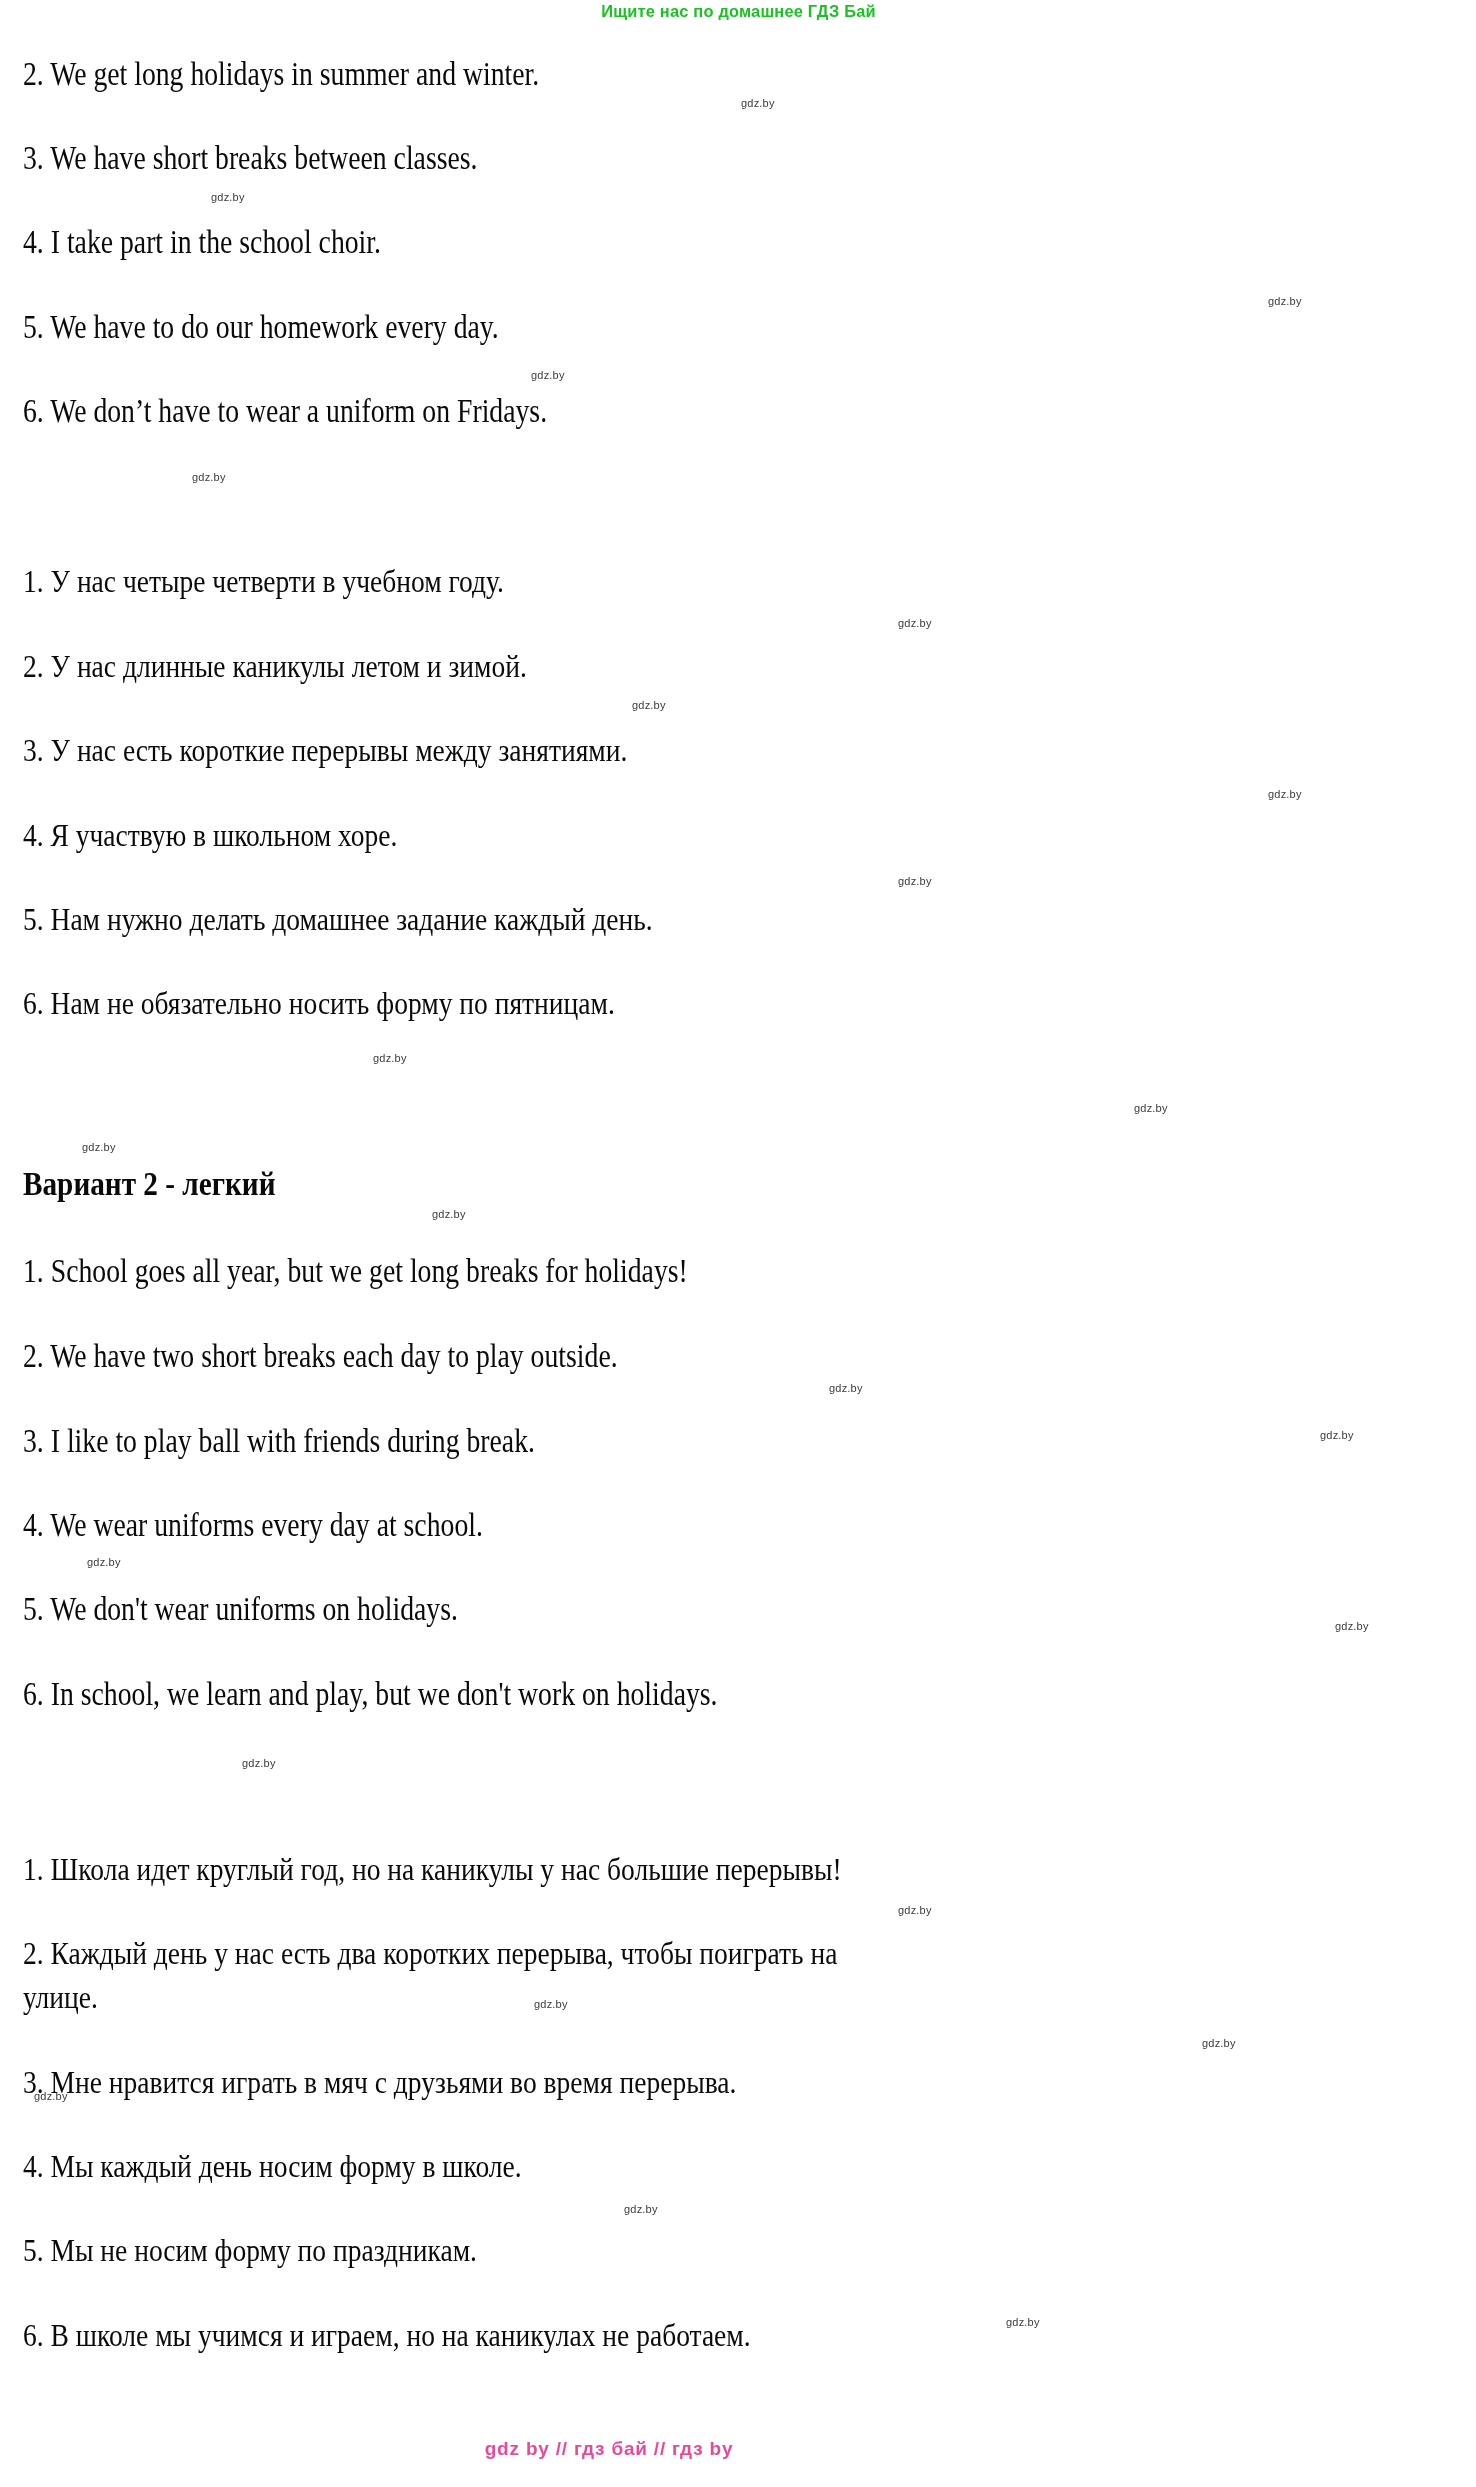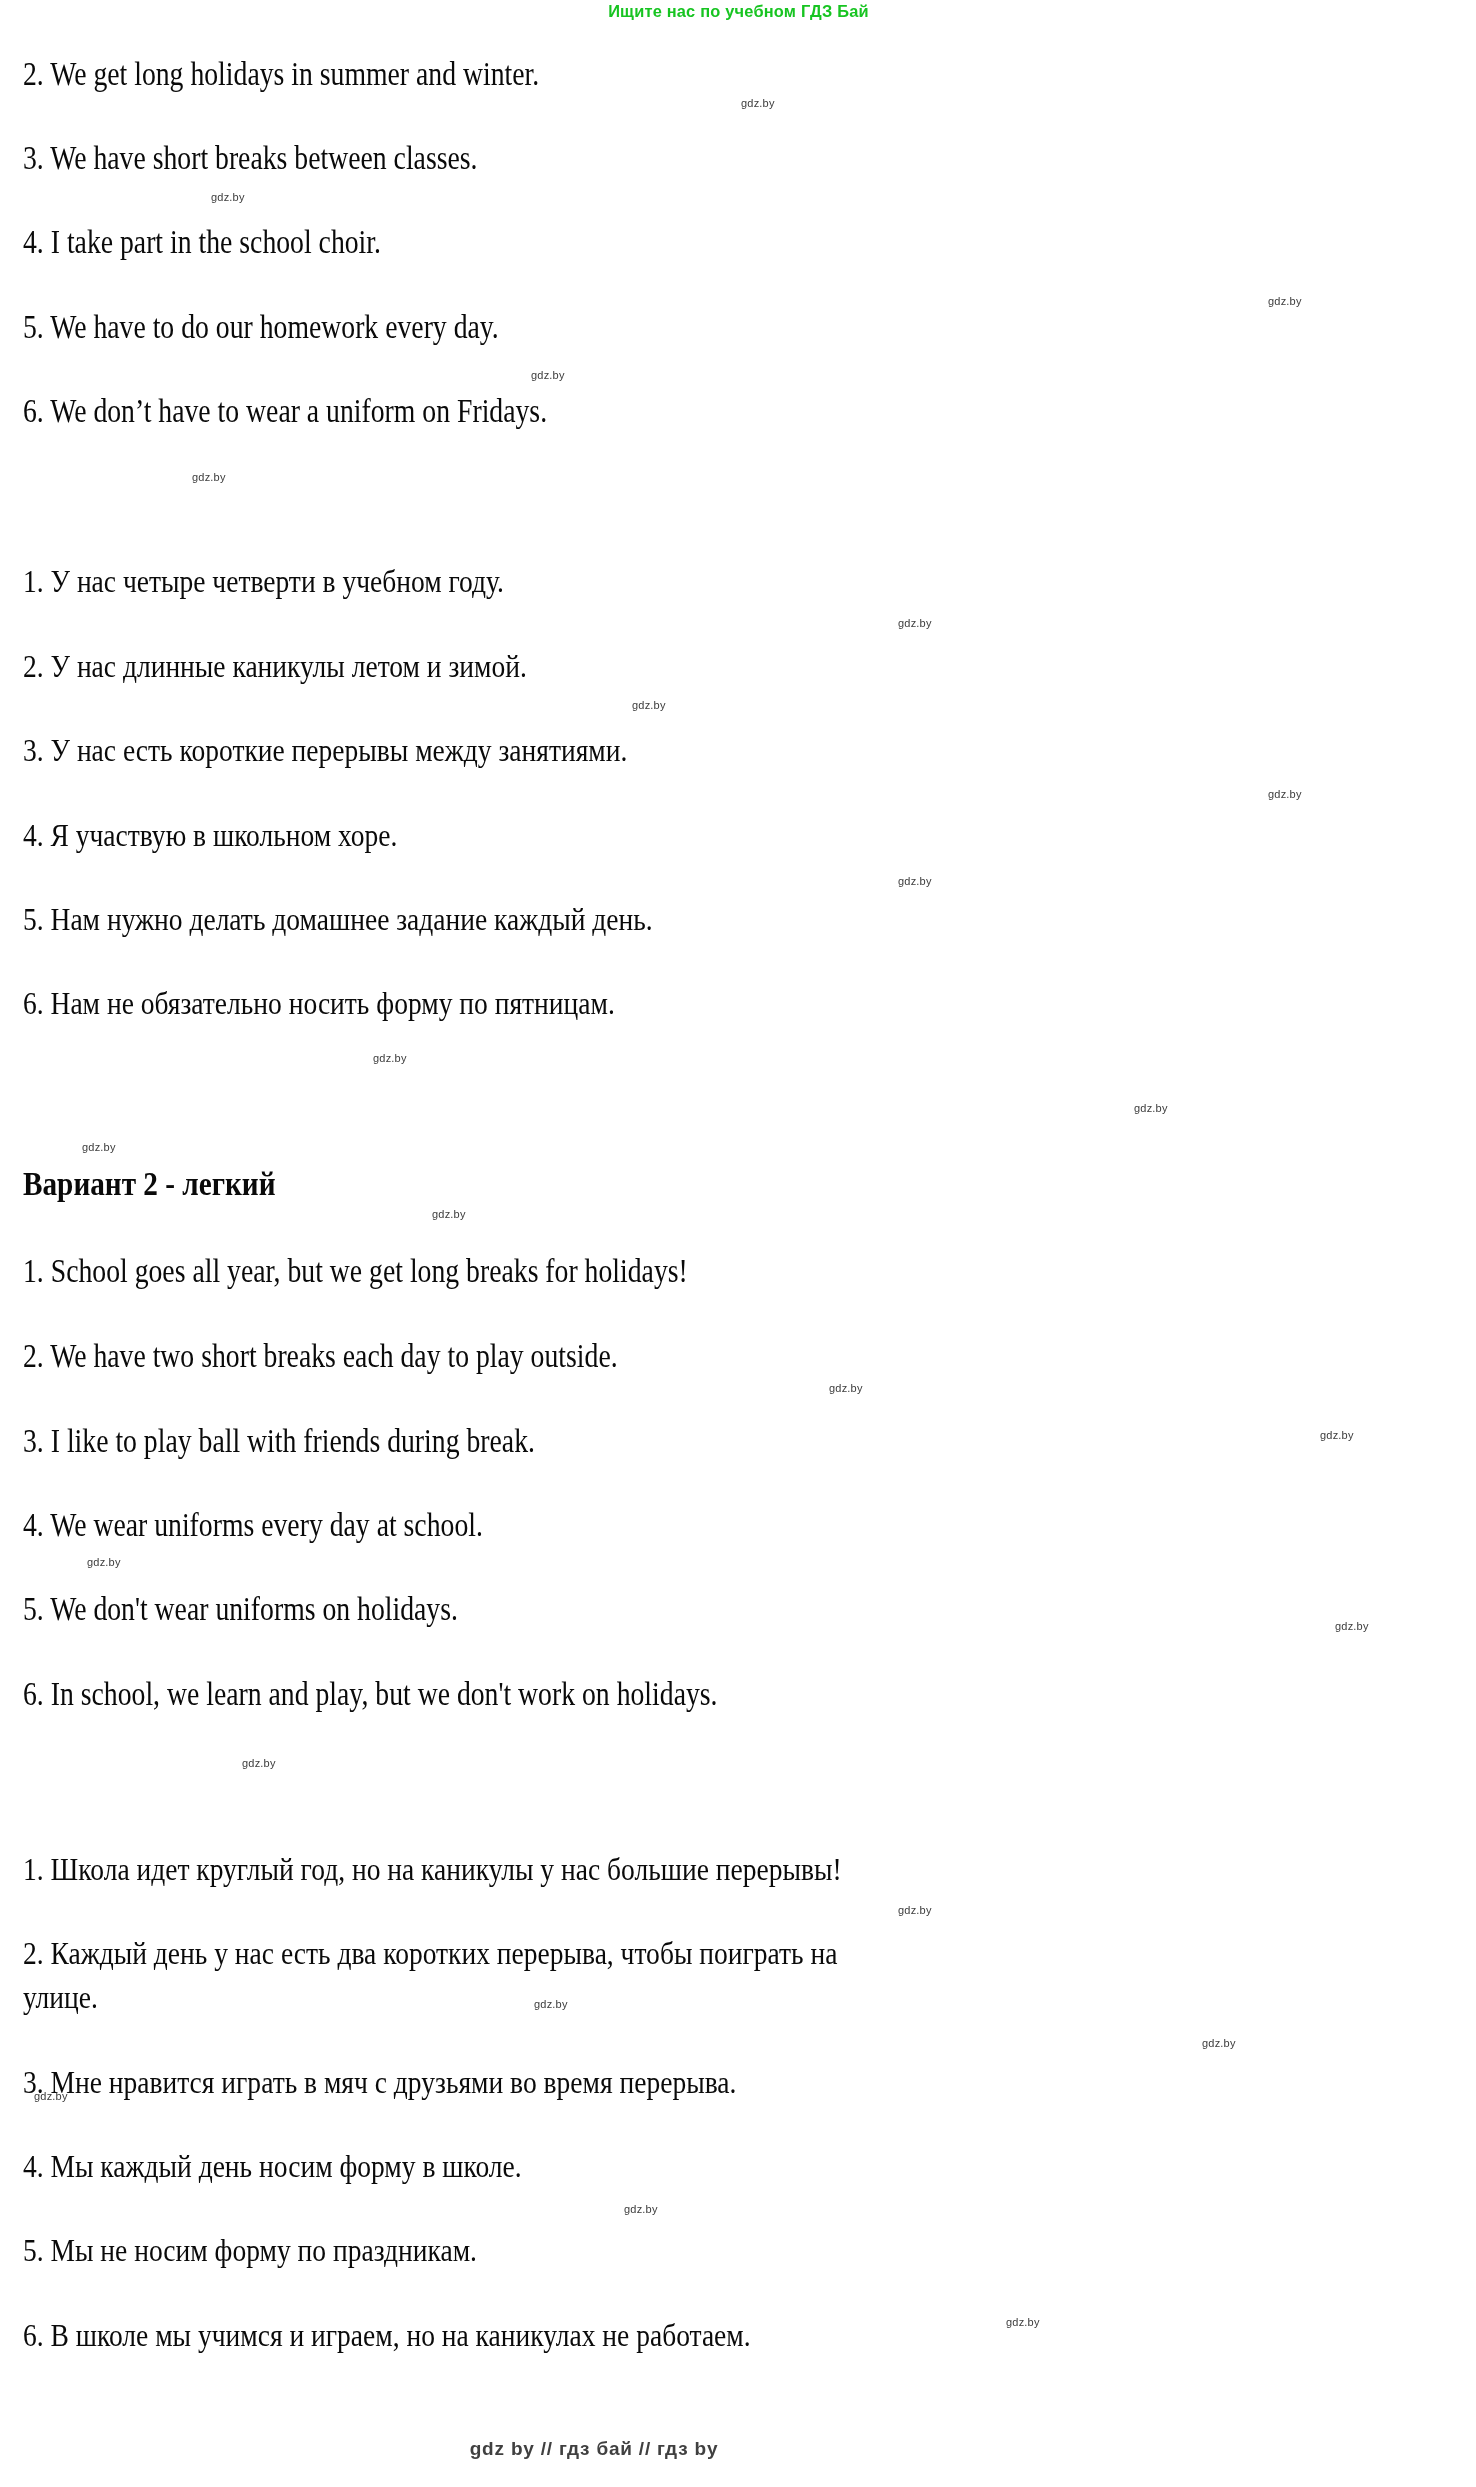--- a/index.html
+++ b/index.html
@@ -33,28 +33,28 @@
     font-weight: bold;
     font-size: 16.4px;
     letter-spacing: 0.2px;
     color: #17c421;
     white-space: nowrap;
   }
 
   
   .footer-promo {
     position: absolute;
-    left: 1px;
+    left: 16px;
     top: 2438px;
     width: 1186px;
     text-align: center;
     font-family: "Liberation Sans", "DejaVu Sans", sans-serif;
     font-weight: bold;
     font-size: 19px;
-    color: #404040;
+    color: #ec4899;
     letter-spacing: 0.8px;
     white-space: nowrap;
   }
 
   
   .line {
     position: absolute;
     left: 23px;
     font-family: "Liberation Serif", "DejaVu Serif", serif;
     font-size: 33px;
@@ -84,21 +84,21 @@
     white-space: nowrap;
     opacity: 0.92;
     letter-spacing: 0.2px;
   }
 </style>
 </head>
 <body>
 
 <div id="page">
 
-  <div class="header-promo">Ищите нас по учебном ГДЗ Бай</div>
+  <div class="header-promo">Ищите нас по домашнее ГДЗ Бай</div>
 
   <div id="content-root">
       <div class="line" style="left: 23px; top: 56px;">2. We get long holidays in summer and winter.</div>
       <div class="line" style="left: 23px; top: 140px;">3. We have short breaks between classes.</div>
       <div class="line" style="left: 23px; top: 224px;">4. I take part in the school choir.</div>
       <div class="line" style="left: 23px; top: 309px;">5. We have to do our homework every day.</div>
       <div class="line" style="left: 23px; top: 393px;">6. We don’t have to wear a uniform on Fridays.</div>
       <div class="line ru" style="left: 23px; top: 563px;">1. У нас четыре четверти в учебном году.</div>
       <div class="line ru" style="left: 23px; top: 648px;">2. У нас длинные каникулы летом и зимой.</div>
       <div class="line ru" style="left: 23px; top: 732px;">3. У нас есть короткие перерывы между занятиями.</div>

